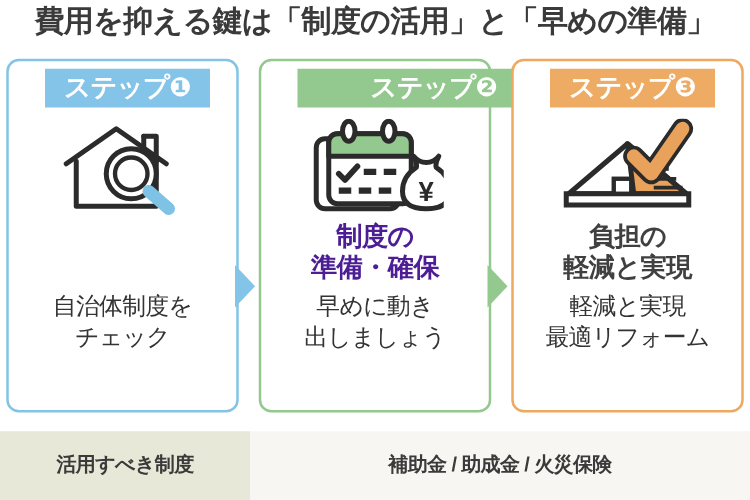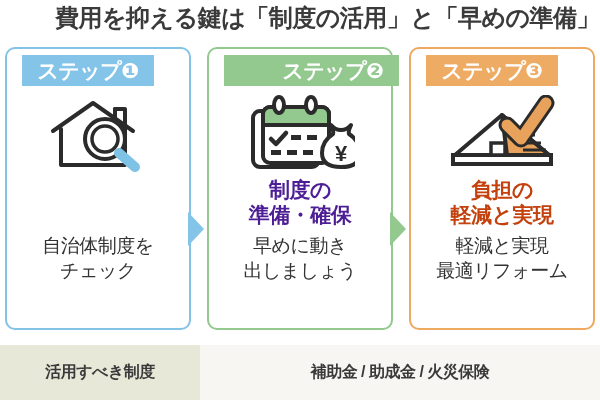--- a/index.html
+++ b/index.html
@@ -21,21 +21,21 @@
   }
 
   
   .title {
     position: absolute;
     left: 0;
     top: 2px;
     width: 600px;
     height: 32px;
     line-height: 32px;
-    text-align: right;
+    text-align: center;
     font-size: 24px;
     font-weight: bold;
     color: #3a3a3a;
     letter-spacing: -0.5px;
     white-space: nowrap;
   }
 
   
   .cards {
     position: absolute;
@@ -54,21 +54,21 @@
     box-sizing: border-box;
     border: 2px solid #7fbde2;
   }
   .card.c1 { left: 5px;   border-color: #83c3e6; }
   .card.c2 { left: 207px; border-color: #93c88f; }
   .card.c3 { left: 409px; border-color: #eda köp; padding-left: 24px; }
   .card.c3 { left: 409px; border-color: #eda960; }
 
   .card-head {
     position: absolute;
-    left: 15px;
+    left: 29px;
     top: 6px;
     width: 132px;
     height: 31px;
     line-height: 31px;
     text-align: center;
     font-size: 21px;
     font-weight: bold;
     color: #ffffff;
     white-space: nowrap;
     letter-spacing: -0.5px;
@@ -94,21 +94,21 @@
     top: 128px;
     width: 174px;
     text-align: center;
     font-size: 21px;
     font-weight: bold;
     line-height: 25px;
     letter-spacing: -0.5px;
   }
   .c1 .card-heading { color: #64b4e0; }
   .c2 .card-heading { color: #4c1d95; }
-  .c3 .card-heading { color: #c2410c; }
+  .c3 .card-heading { color: #404040; }
 
   .card-body {
     position: absolute;
     left: 2px;
     top: 184px;
     width: 178px;
     text-align: center;
     font-size: 19px;
     line-height: 25px;
     color: #333333;

